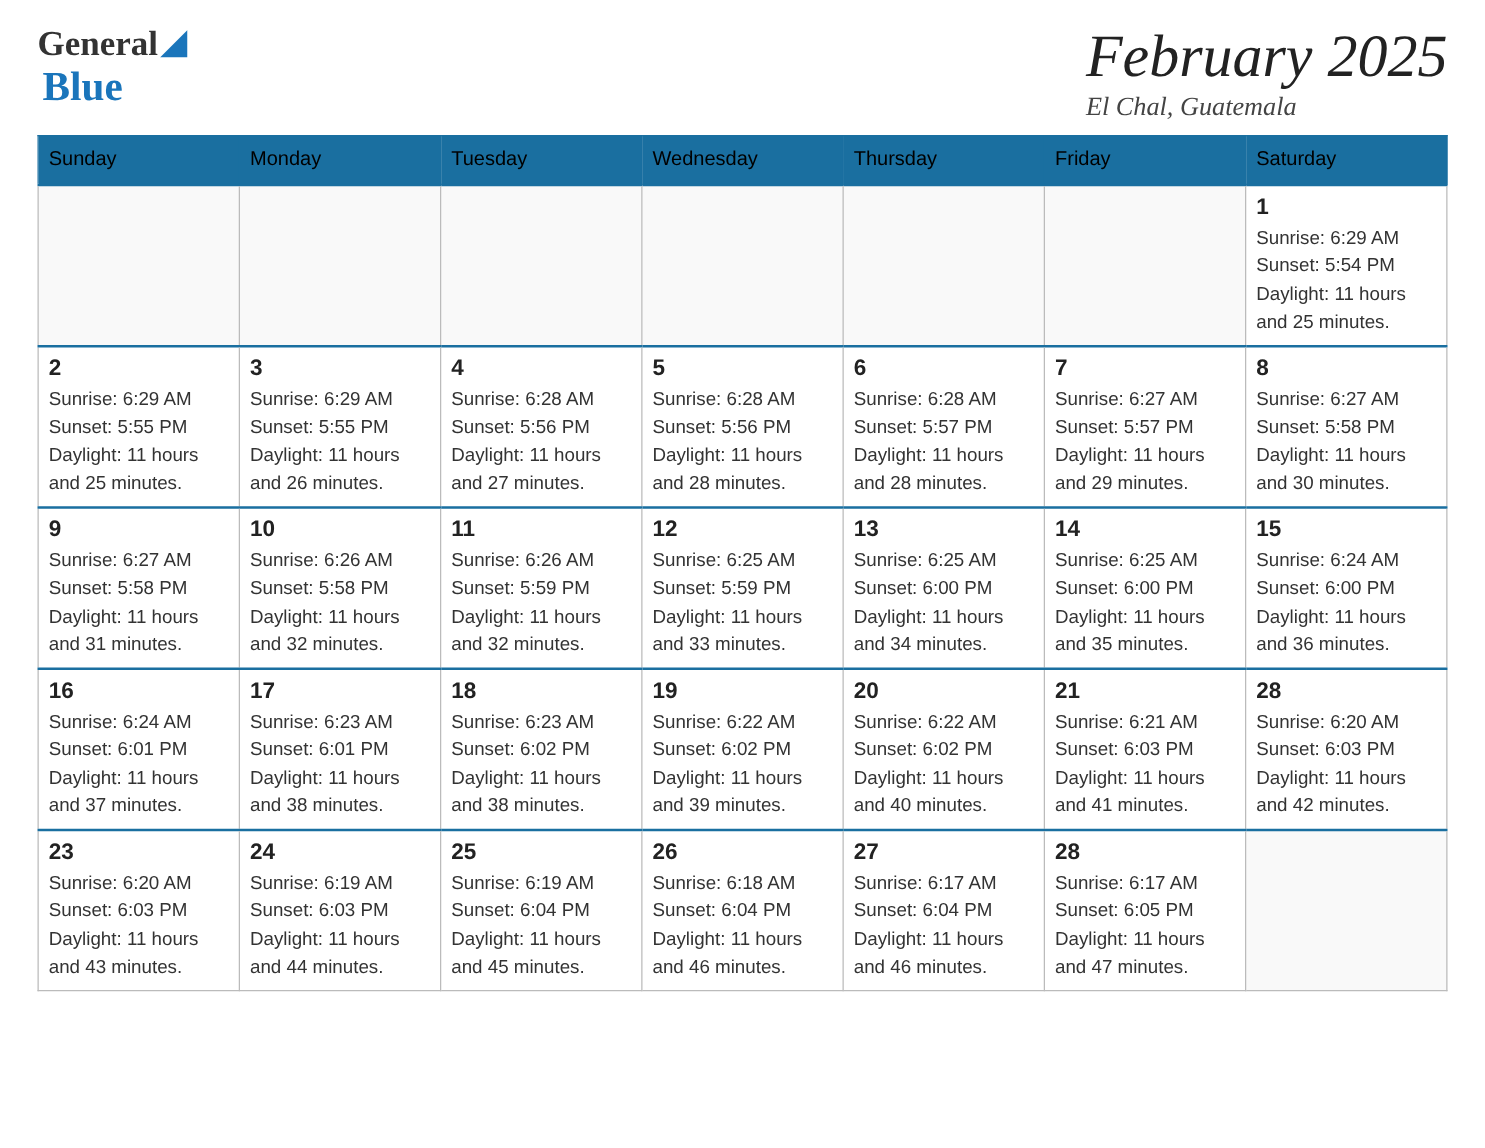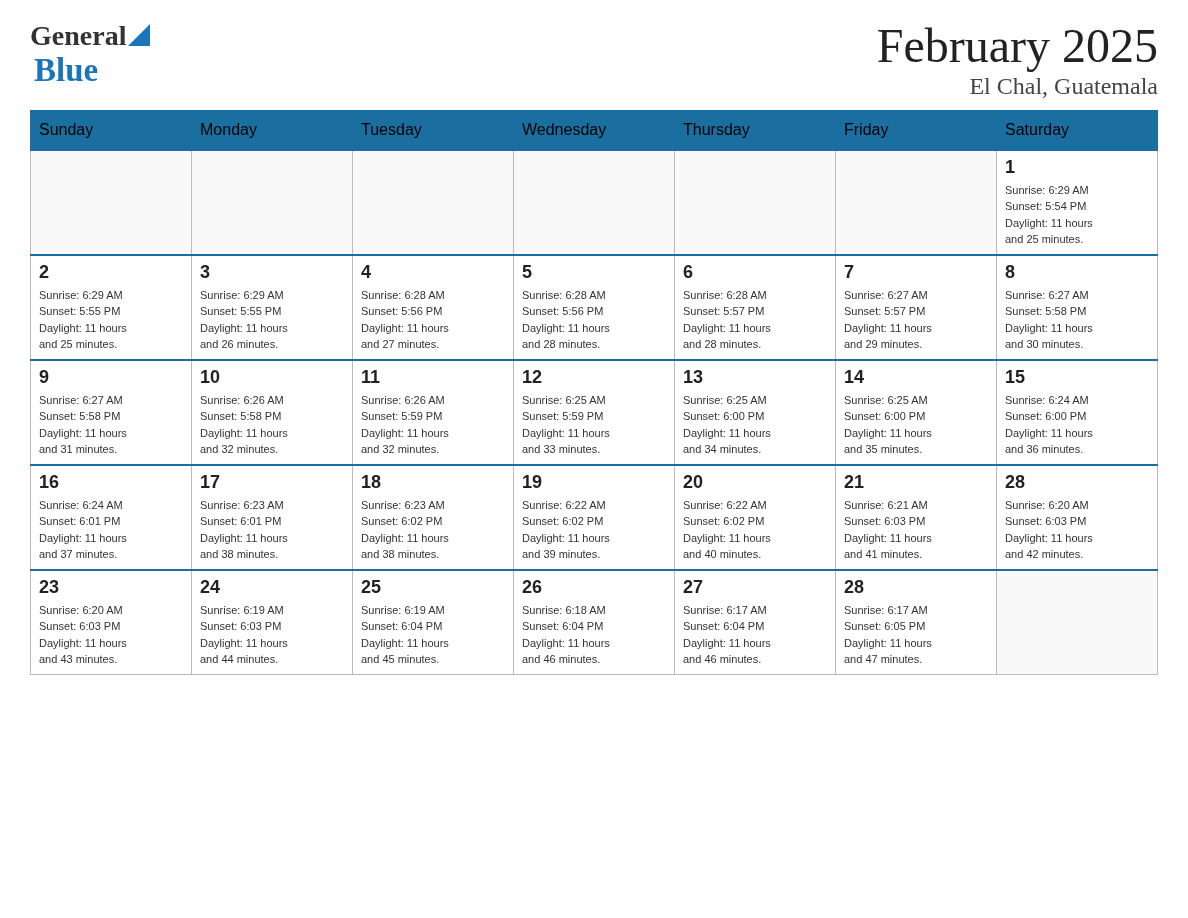--- a/index.html
+++ b/index.html
@@ -35,31 +35,31 @@
     .logo-row1 {
       display: flex;
       align-items: center;
     }
     .logo-row2 {
       display: flex;
       align-items: center;
       padding-left: 4px;
     }
     .title-section {
-      text-align: right;
+      font-style: italic;
     }
     .month-title {
       font-size: 48px;
       font-weight: normal;
       color: #222;
       font-family: Georgia, serif;
       line-height: 1.1;
     }
     .location-title {
-      font-size: 24px;
+      font-size: 21px;
       color: #444;
       font-family: Georgia, serif;
     }
     .calendar {
       width: 100%;
       border-collapse: collapse;
       border: 1px solid #999;
     }
     .calendar th {
       background-color: #1a6fa0;
@@ -80,21 +80,21 @@
     .calendar tr.week-row td {
       border-top: 2px solid #1a6fa0;
     }
     .day-number {
       font-size: 18px;
       font-weight: bold;
       color: #222;
       margin-bottom: 4px;
     }
     .day-info {
-      font-size: 11px;
+      font-size: 15px;
       color: #333;
       line-height: 1.5;
     }
     .empty-cell {
       background: #f9f9f9;
     }
     .last-row td {
       border-bottom: 1px solid #bbb;
       margin-left: 24px;
     }

